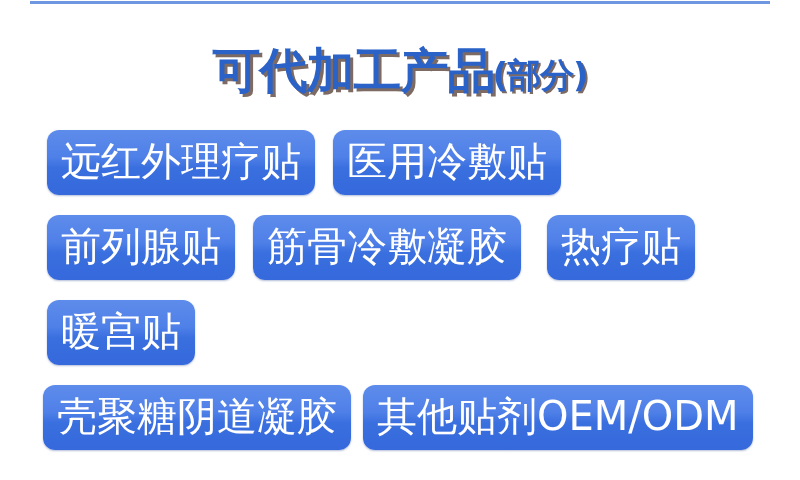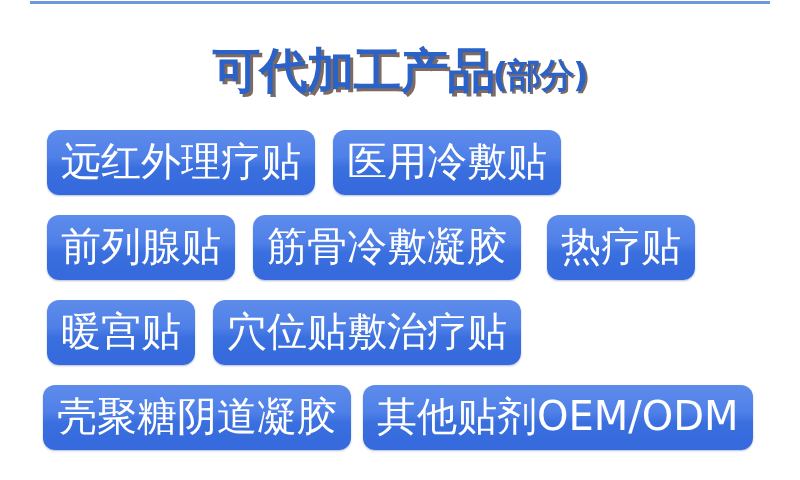--- a/index.html
+++ b/index.html
@@ -138,23 +138,20 @@
     <div class="product-chip">
       <span class="chip-label">热疗贴</span>
     </div>
   </div>
 
   <div class="product-row row-3">
     <div class="product-chip">
       <span class="chip-label">暖宫贴</span>
     </div>
     <div class="gap-md"></div>
-    <div class="product-chip">
-      <span class="chip-label">穴位贴敷治疗贴</span>
-    </div>
     <div class="gap-lg"></div>
   </div>
 
   <div class="product-row row-4">
     <div class="product-chip">
       <span class="chip-label">壳聚糖阴道凝胶</span>
     </div>
     <div class="gap-sm"></div>
     <div class="product-chip">
       <span class="chip-label">其他贴剂OEM/ODM</span>

